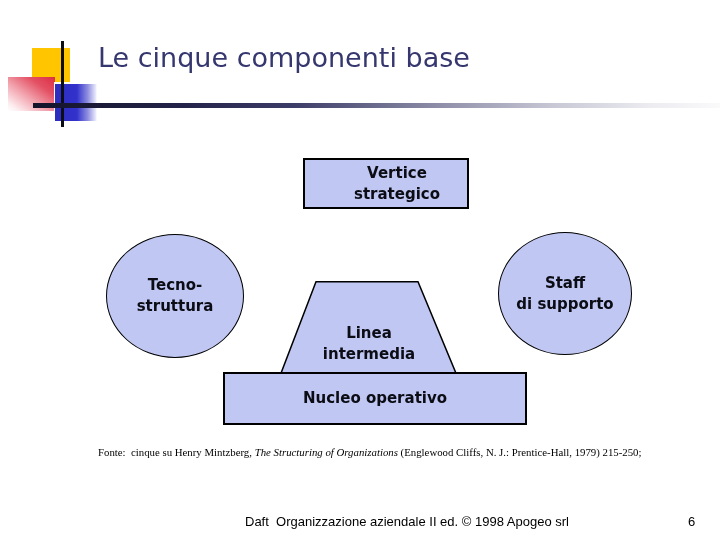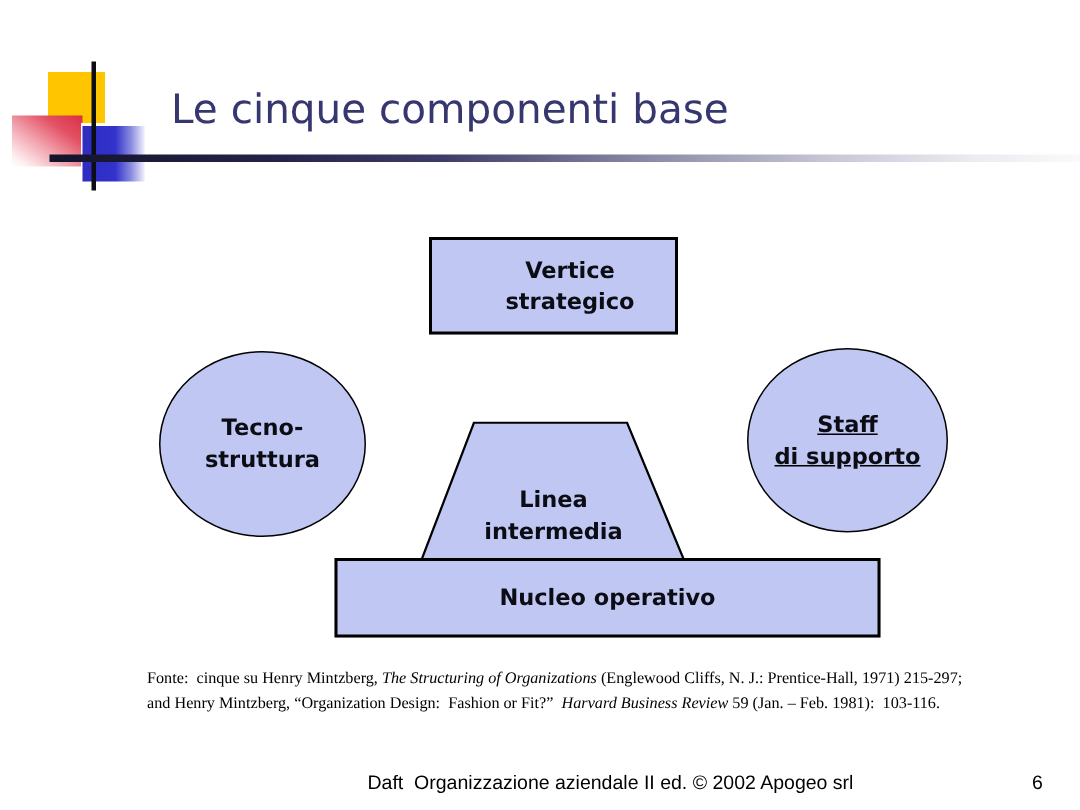--- a/index.html
+++ b/index.html
@@ -34,35 +34,35 @@
   .vline { position: absolute; left: 61px; top: 41px; width: 3px; height: 86px; background: #0d0d14; }
   .hbar {
     position: absolute; left: 33px; top: 103px; width: 687px; height: 5px;
     background: linear-gradient(to right,
       #14142b 0%, #23234a 22%, #3c3c68 38%, #8a8aa6 58%, #c8c8d6 76%, #ececf1 90%, #fafafb 100%);
   }
 
   
   .title {
     position: absolute; left: 98px; top: 41px;
-    margin: 16px; font-size: 27px; font-weight: 400;
+    margin: 0; font-size: 27px; font-weight: 400;
     line-height: 34px; color: var(--title-color);
     letter-spacing: 0px; white-space: nowrap;
   }
 
   
   .shape-label {
     font-weight: bold; font-size: 15px; line-height: 21px;
     color: #0c0c14; text-align: center; white-space: pre-line;
   }
   .shape { position: absolute; background: var(--shape-fill); display: flex; align-items: center; justify-content: center; box-sizing: border-box; }
-  .rect-top    { left: 286px; top: 158px; width: 166px; height: 65px; border: 2px solid #000; padding-left: 22px; }
+  .rect-top    { left: 303px; top: 158px; width: 166px; height: 51px; border: 2px solid #000; padding-left: 22px; }
   .circle-left { left: 106px; top: 234px; width: 138px; height: 124px; border: 1.5px solid #000; border-radius: 50%; }
-  .circle-right{ left: 498px; top: 232px; width: 134px; height: 123px; border: 1.5px solid #000; border-radius: 50%; text-decoration: underline; }
-  .rect-bottom { left: 223px; top: 372px; width: 364px; height: 53px; border: 2px solid #000; }
+  .circle-right{ left: 498px; top: 232px; width: 134px; height: 123px; border: 1.5px solid #000; border-radius: 50%; }
+  .rect-bottom { left: 223px; top: 372px; width: 304px; height: 53px; border: 2px solid #000; }
 
   .trapezoid { position: absolute; left: 268px; top: 233px; width: 202px; height: 125px; margin-top: 48px; }
   .trapezoid svg { position: absolute; left: 0; top: 0; }
   .trapezoid .shape-label {
     position: absolute; inset: 0;
     display: flex; align-items: center; justify-content: center;
   }
 
   
   .citation {
@@ -121,20 +121,19 @@
   <div class="shape circle-right">
     <span class="shape-label">Staff
 di supporto</span>
   </div>
 
   <div class="shape rect-bottom">
     <span class="shape-label">Nucleo operativo</span>
   </div>
 
   <div class="citation">
-    <div class="cit-line"><span>Fonte:  cinque su Henry Mintzberg, </span><i>The Structuring of Organizations</i><span> (Englewood Cliffs, N. J.: Prentice-Hall, 1971) 215-297;</span></div>
-    <div class="cit-line"><span>and Henry Mintzberg, “Organization Design:  Fashion or Fit?”  </span><i>Harvard Business Review</i><span> 59 (Jan. – Feb. 1981):  103-116.</span></div>
+    <div class="cit-line"><span>Fonte:  cinque su Henry Mintzberg, </span><i>The Structuring of Organizations</i><span> (Englewood Cliffs, N. J.: Prentice-Hall, 1979) 215-250;</span></div>
   </div>
 
-  <div class="footer-credit">Daft  Organizzazione aziendale II ed. © 2002 Apogeo srl</div>
+  <div class="footer-credit">Daft  Organizzazione aziendale II ed. © 1998 Apogeo srl</div>
   <div class="page-number">6</div>
 
 </div>
 
 </body></html>

